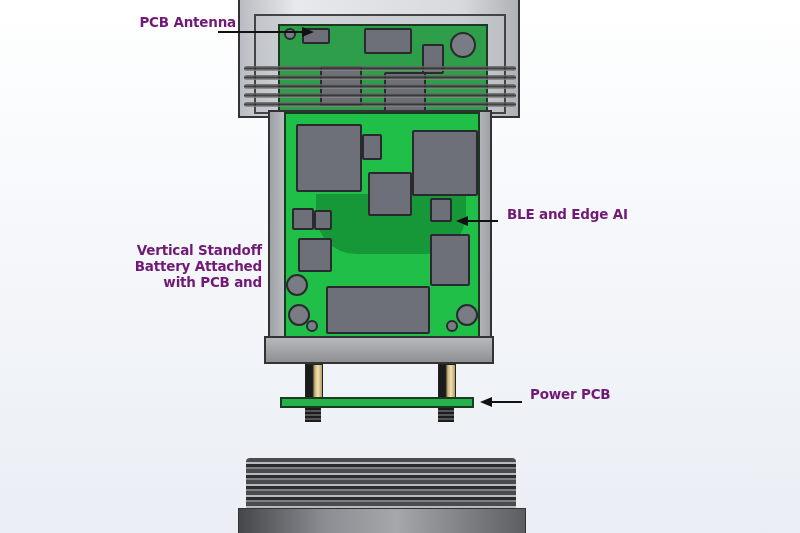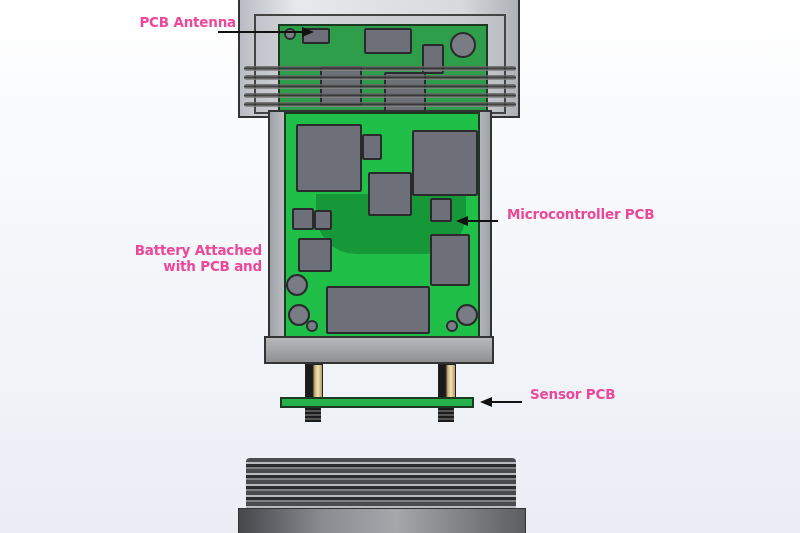--- a/index.html
+++ b/index.html
@@ -4,21 +4,21 @@
 <style>
   html, body { margin:0; padding:0; }
   body {
     width:800px; height:533px; overflow:hidden; position:relative;
     background: linear-gradient(180deg,#ffffff 0%,#f6f8fb 40%,#eaeef4 100%);
     font-family: "DejaVu Sans", sans-serif;
   }
   .abs { position:absolute; }
   .label {
     position:absolute; font-weight:bold; font-size:13.5px; line-height:16px;
-    color:#ec4899; letter-spacing:-0.2px;
+    color:#701a75; letter-spacing:-0.2px;
   }
   .label span { display:block; }
   .label.right { text-align:right; }
   .arrow-line { position:absolute; height:2px; background:#111; }
   .arrow-head-r { position:absolute; width:0; height:0; border-top:5px solid transparent; border-bottom:5px solid transparent; border-left:12px solid #111; }
   .arrow-head-l { position:absolute; width:0; height:0; border-top:5px solid transparent; border-bottom:5px solid transparent; border-right:12px solid #111; }
 
   
   .lid-outer { left:238px; top:0; width:282px; height:118px; background:linear-gradient(90deg,#b9bcc2,#e7e9ec 20%,#d7d9dc 80%,#aeb1b6); border:2px solid #333; border-top:none; box-sizing:border-box; }
   .lid-inner { left:254px; top:14px; width:252px; height:100px; background:rgba(190,193,198,0.55); border:2px solid #444; box-sizing:border-box; }
@@ -90,27 +90,28 @@
 <div class="abs housing-thread"></div>
 <div class="abs housing-body"></div>
 
 <div class="label right" style="left:108px;top:14px;width:128px;">
   <span>PCB Antenna</span>
 </div>
 <div class="arrow-line" style="left:218px;top:31px;width:86px;"></div>
 <div class="arrow-head-r" style="left:302px;top:27px;"></div>
 
 <div class="label right" style="left:118px;top:242px;width:144px;">
+  <span>Vertical Standoff</span>
   <span>Battery Attached</span>
   <span>with PCB and</span>
 </div>
 
 <div class="label" style="left:507px;top:206px;width:200px;">
-  <span>Microcontroller PCB</span>
+  <span>BLE and Edge AI</span>
 </div>
 <div class="arrow-head-l" style="left:456px;top:216px;"></div>
 <div class="arrow-line" style="left:466px;top:220px;width:32px;"></div>
 
 <div class="label" style="left:530px;top:386px;width:160px;">
-  <span>Sensor PCB</span>
+  <span>Power PCB</span>
 </div>
 <div class="arrow-head-l" style="left:480px;top:397px;"></div>
 <div class="arrow-line" style="left:490px;top:401px;width:32px;"></div>
 
 </body></html>

